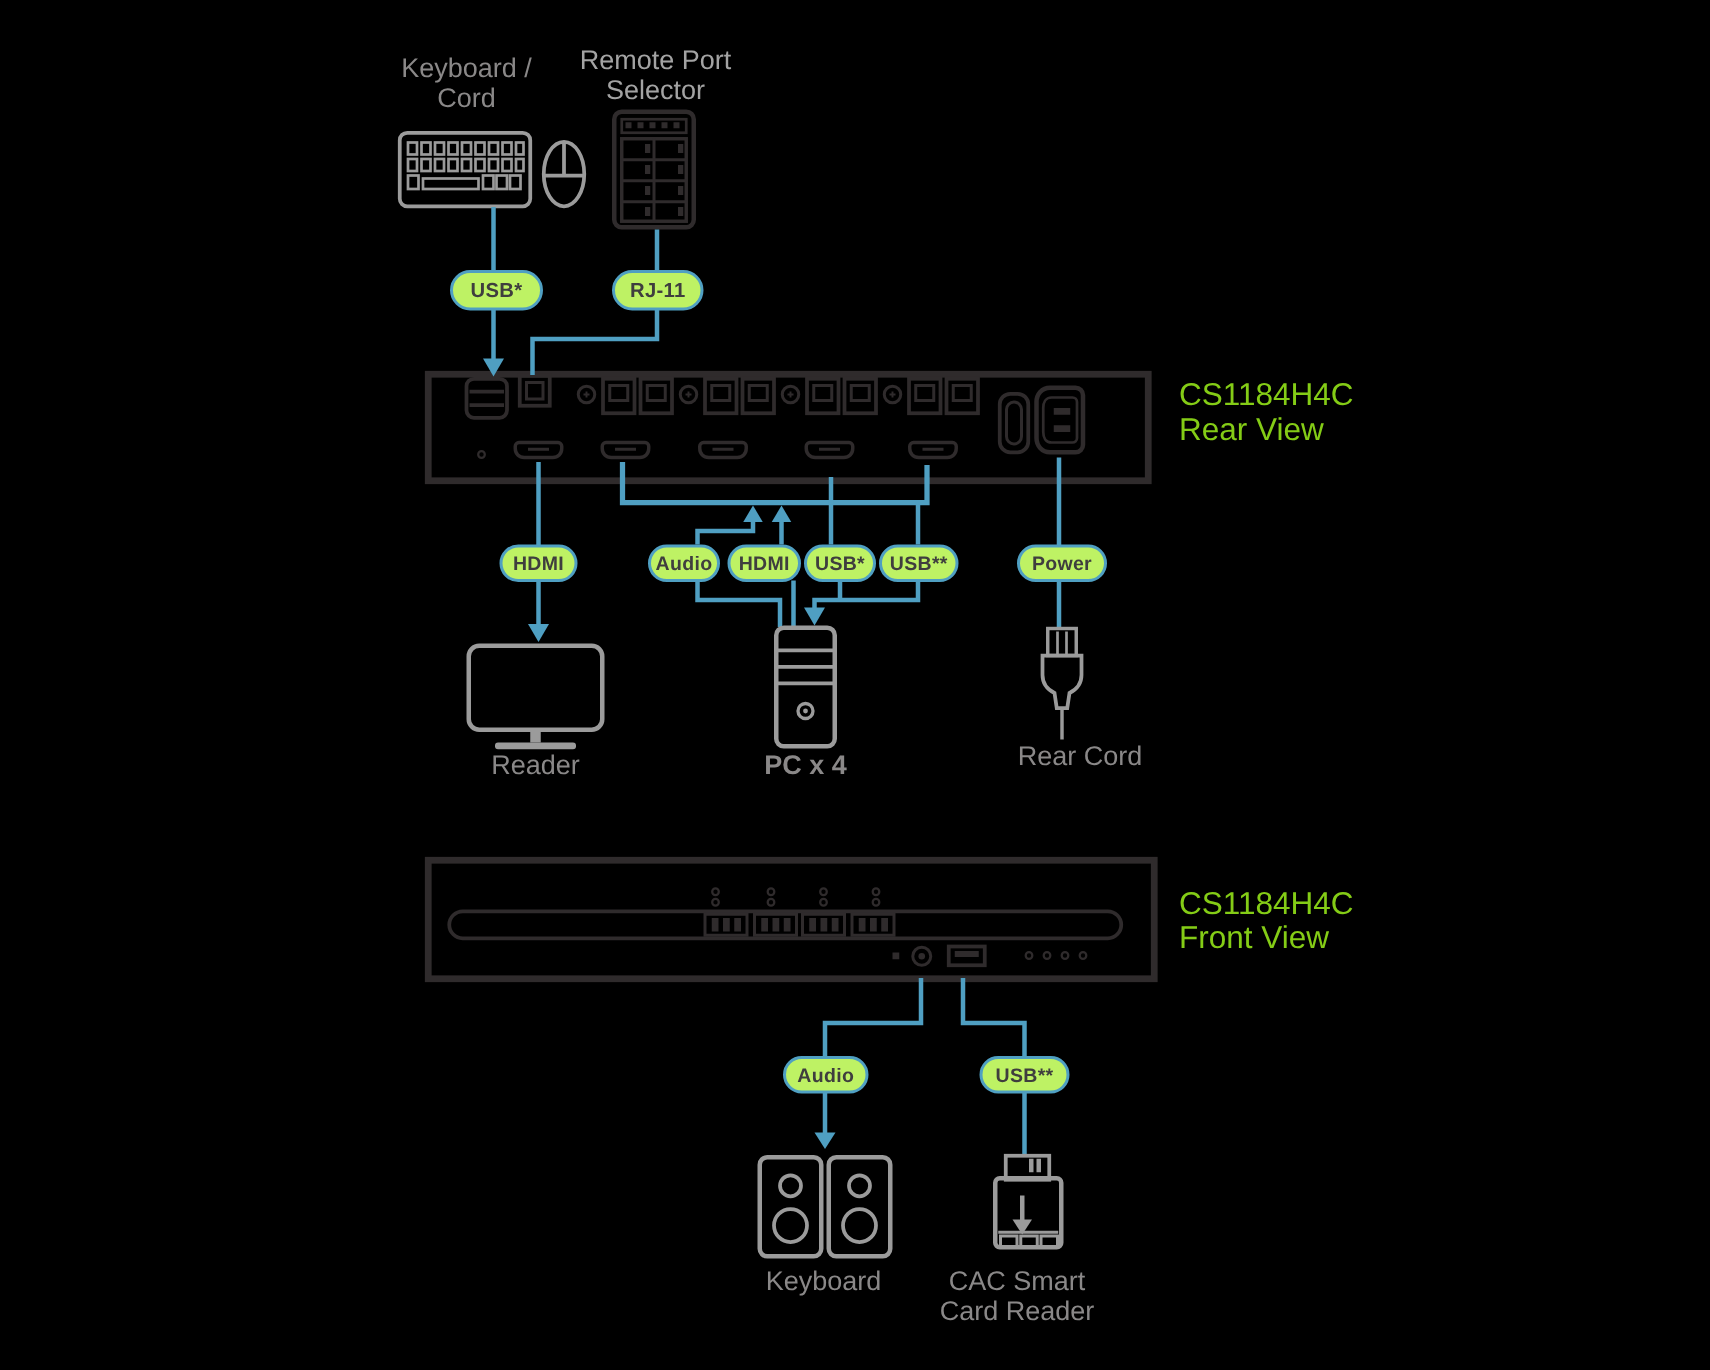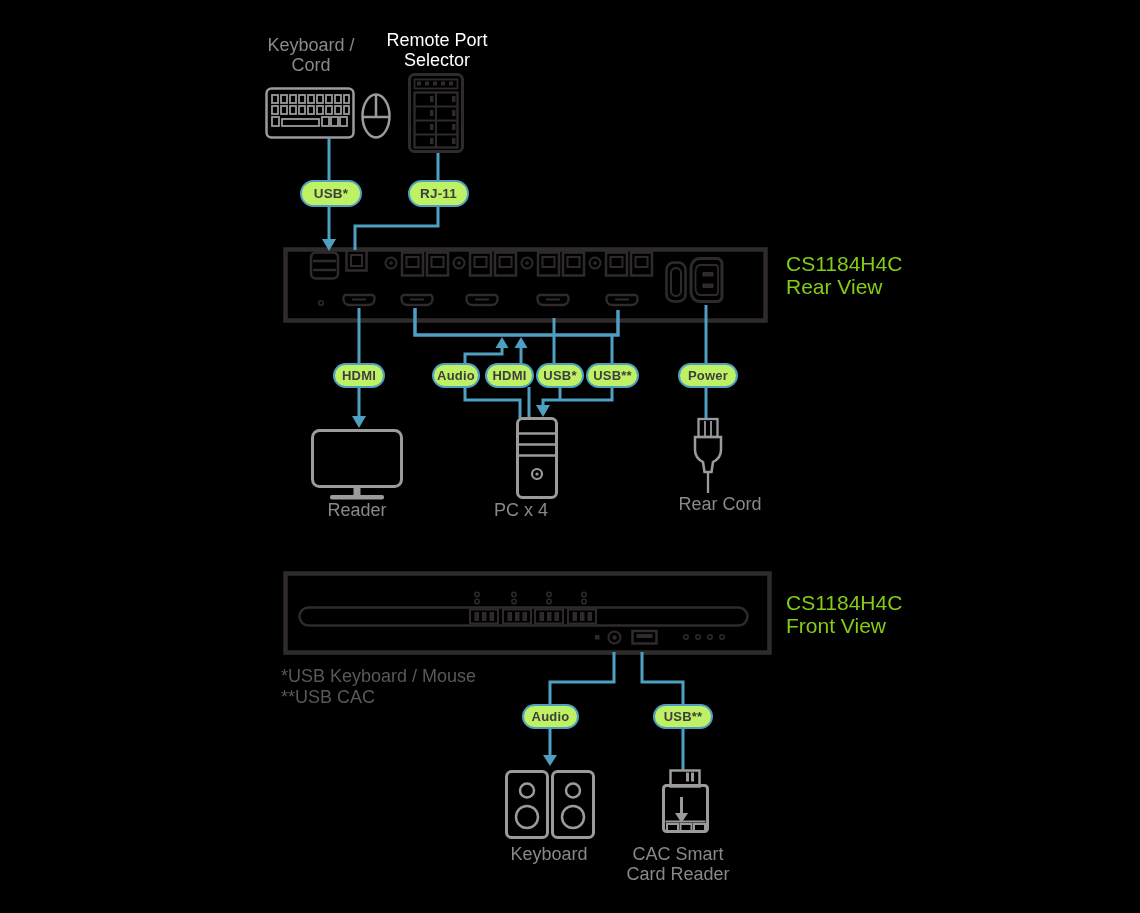--- a/index.html
+++ b/index.html
@@ -3,21 +3,21 @@
 <meta charset="utf-8">
 <style>
   html,body{margin:0;padding:0;background:#000;}
   #stage{position:relative;width:1140px;height:913px;background:#000000;overflow:hidden;
          font-family:"Liberation Sans","DejaVu Sans",sans-serif;padding-left:48px;}
   #art{position:absolute;left:0;top:0;z-index:1;}
   .t{position:absolute;z-index:2;white-space:nowrap;}
   .lbl-gray{color:#8a8888;font-size:18px;line-height:19.5px;}
   .lbl-dark{color:#5a5758;font-size:18px;line-height:20.5px;}
   .lbl-title{color:#84cc16;font-size:21px;line-height:23px;}
-  .lbl-remote{color:#ffffff;font-size:18px;line-height:19.5px;}
+  .lbl-remote{color:#a3a3a3;font-size:18px;line-height:19.5px;}
   .ctr{transform:translateX(-50%);text-align:center;}
   .pill{position:absolute;z-index:3;box-sizing:border-box;background:#bef264;
         border:2.5px solid #4f9fc2;border-radius:15px;color:#3f3e3e;
         font-size:13px;font-weight:bold;display:flex;align-items:center;justify-content:center;
         letter-spacing:0.2px;}
 </style>
 </head>
 <body>
 
 <div id="stage">
@@ -305,33 +305,29 @@
     <div>CS1184H4C</div>
     <div>Rear View</div>
   </div>
 
   <div class="t lbl-title" style="left:786px;top:591px;">
     <div>CS1184H4C</div>
     <div>Front View</div>
   </div>
 
   <div class="t lbl-gray ctr" style="left:357px;top:501px;">Reader</div>
-  <div class="t lbl-gray ctr" style="left:521px;top:501px;">PC x 4</div>
+  <div class="t lbl-gray ctr" style="left:537px;top:501px;font-weight:bold;">PC x 4</div>
   <div class="t lbl-gray ctr" style="left:720px;top:495px;">Rear Cord</div>
   <div class="t lbl-gray ctr" style="left:549px;top:845px;">Keyboard</div>
 
   <div class="t lbl-gray ctr" style="left:678px;top:845px;">
     <div>CAC Smart</div>
     <div>Card Reader</div>
   </div>
 
-  <div class="t lbl-dark" style="left:281px;top:666px;">
-    <div>*USB Keyboard / Mouse</div>
-    <div>**USB CAC</div>
-  </div>
 
   <div class="pill" style="left:300px;top:180px;width:62px;height:27px;font-size:13.5px;">USB*</div>
   <div class="pill" style="left:408px;top:180px;width:61px;height:27px;font-size:13.5px;">RJ-11</div>
   <div class="pill" style="left:333px;top:363px;width:52px;height:25px;">HDMI</div>
   <div class="pill" style="left:432px;top:363px;width:48px;height:25px;">Audio</div>
   <div class="pill" style="left:485px;top:363px;width:49px;height:25px;">HDMI</div>
   <div class="pill" style="left:536px;top:363px;width:48px;height:25px;">USB*</div>
   <div class="pill" style="left:586px;top:363px;width:53px;height:25px;">USB**</div>
   <div class="pill" style="left:678px;top:363px;width:60px;height:25px;">Power</div>
   <div class="pill" style="left:522px;top:704px;width:57px;height:25px;">Audio</div>

